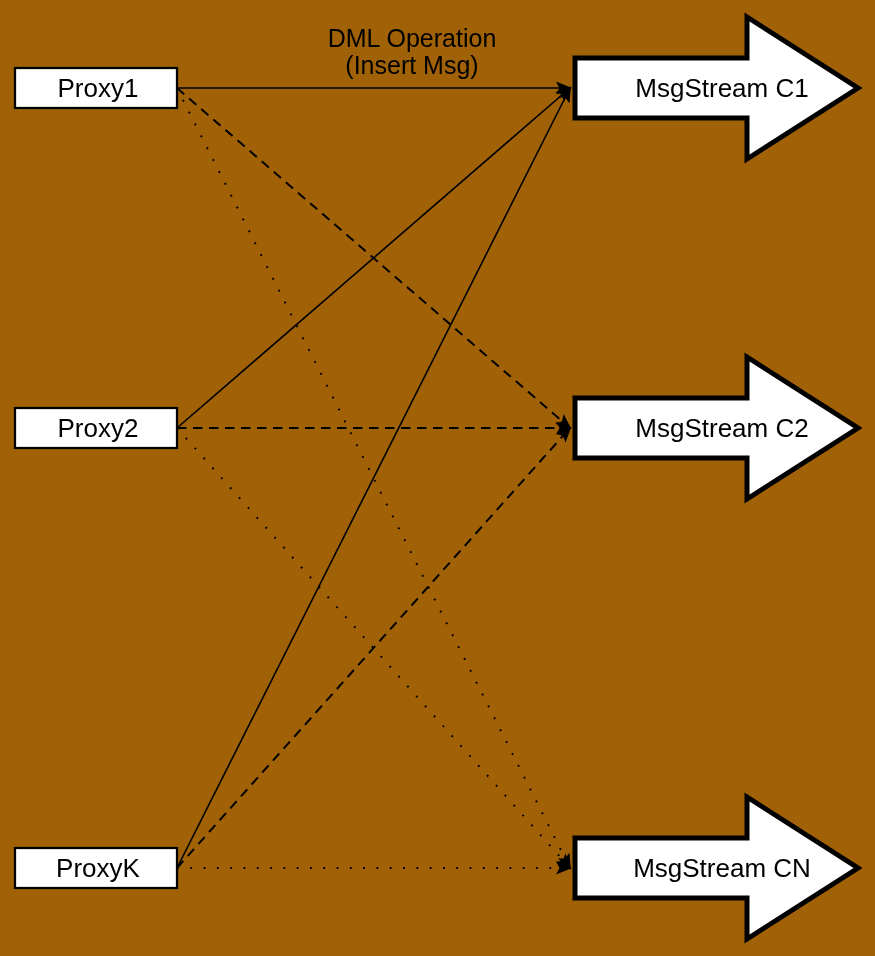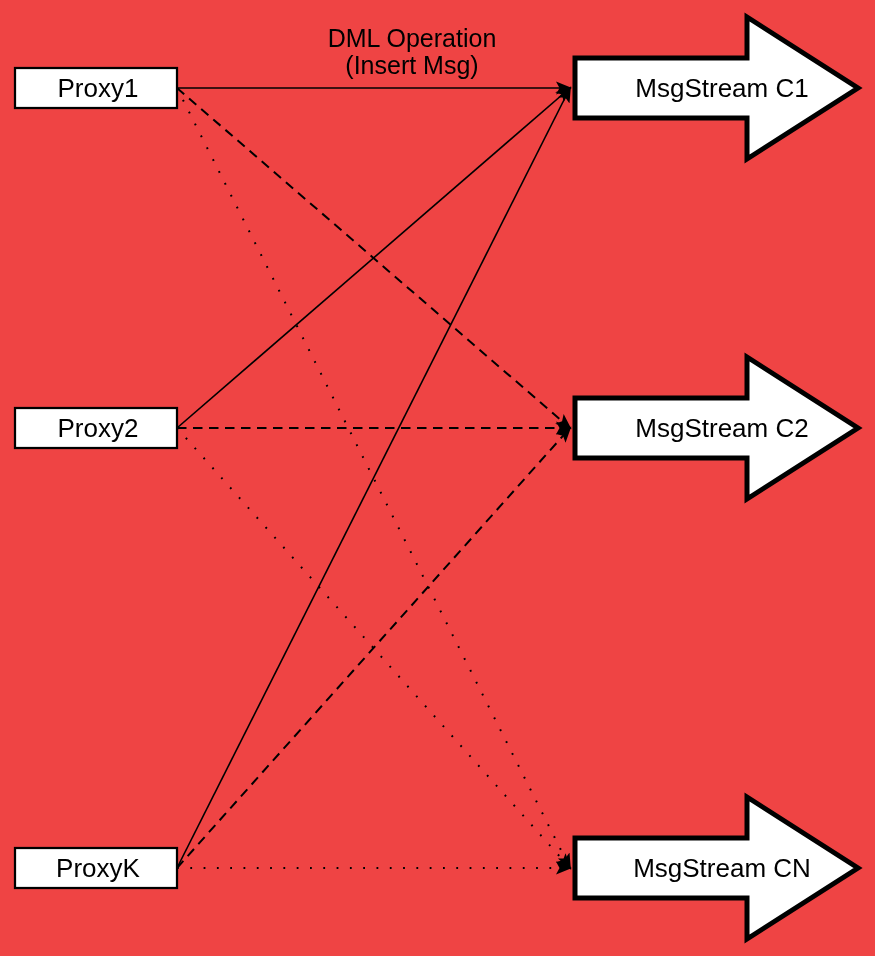--- a/index.html
+++ b/index.html
@@ -4,21 +4,21 @@
 <style>
   html, body {
     margin: 0;
     padding: 0;
     background: #ffffff;
   }
   .stage {
     position: relative;
     width: 875px;
     height: 956px;
-    background: #ef4444;
+    background: #a16207;
     overflow: hidden;
     font-family: "Liberation Sans", sans-serif;
   }
   svg { display: block; }
   .title-text {
     font-family: "Liberation Sans", sans-serif;
     font-size: 25px;
     fill: #000000;
   }
   .node-text {

